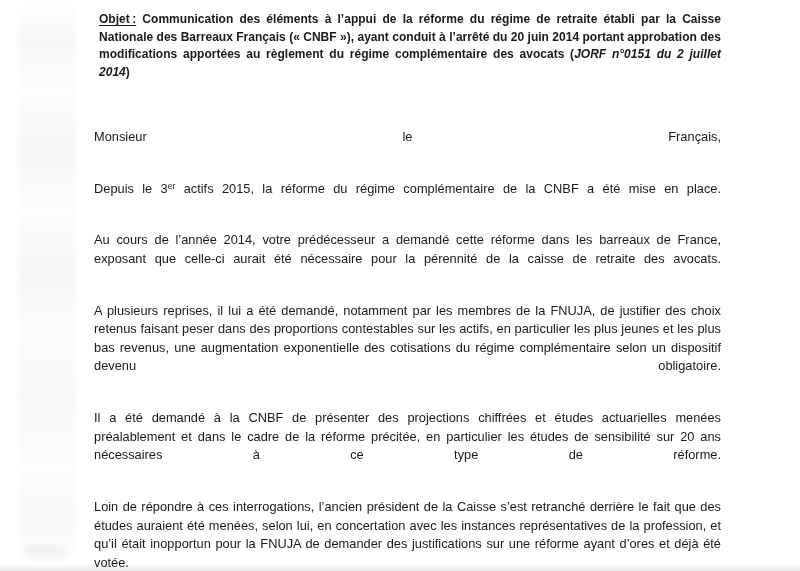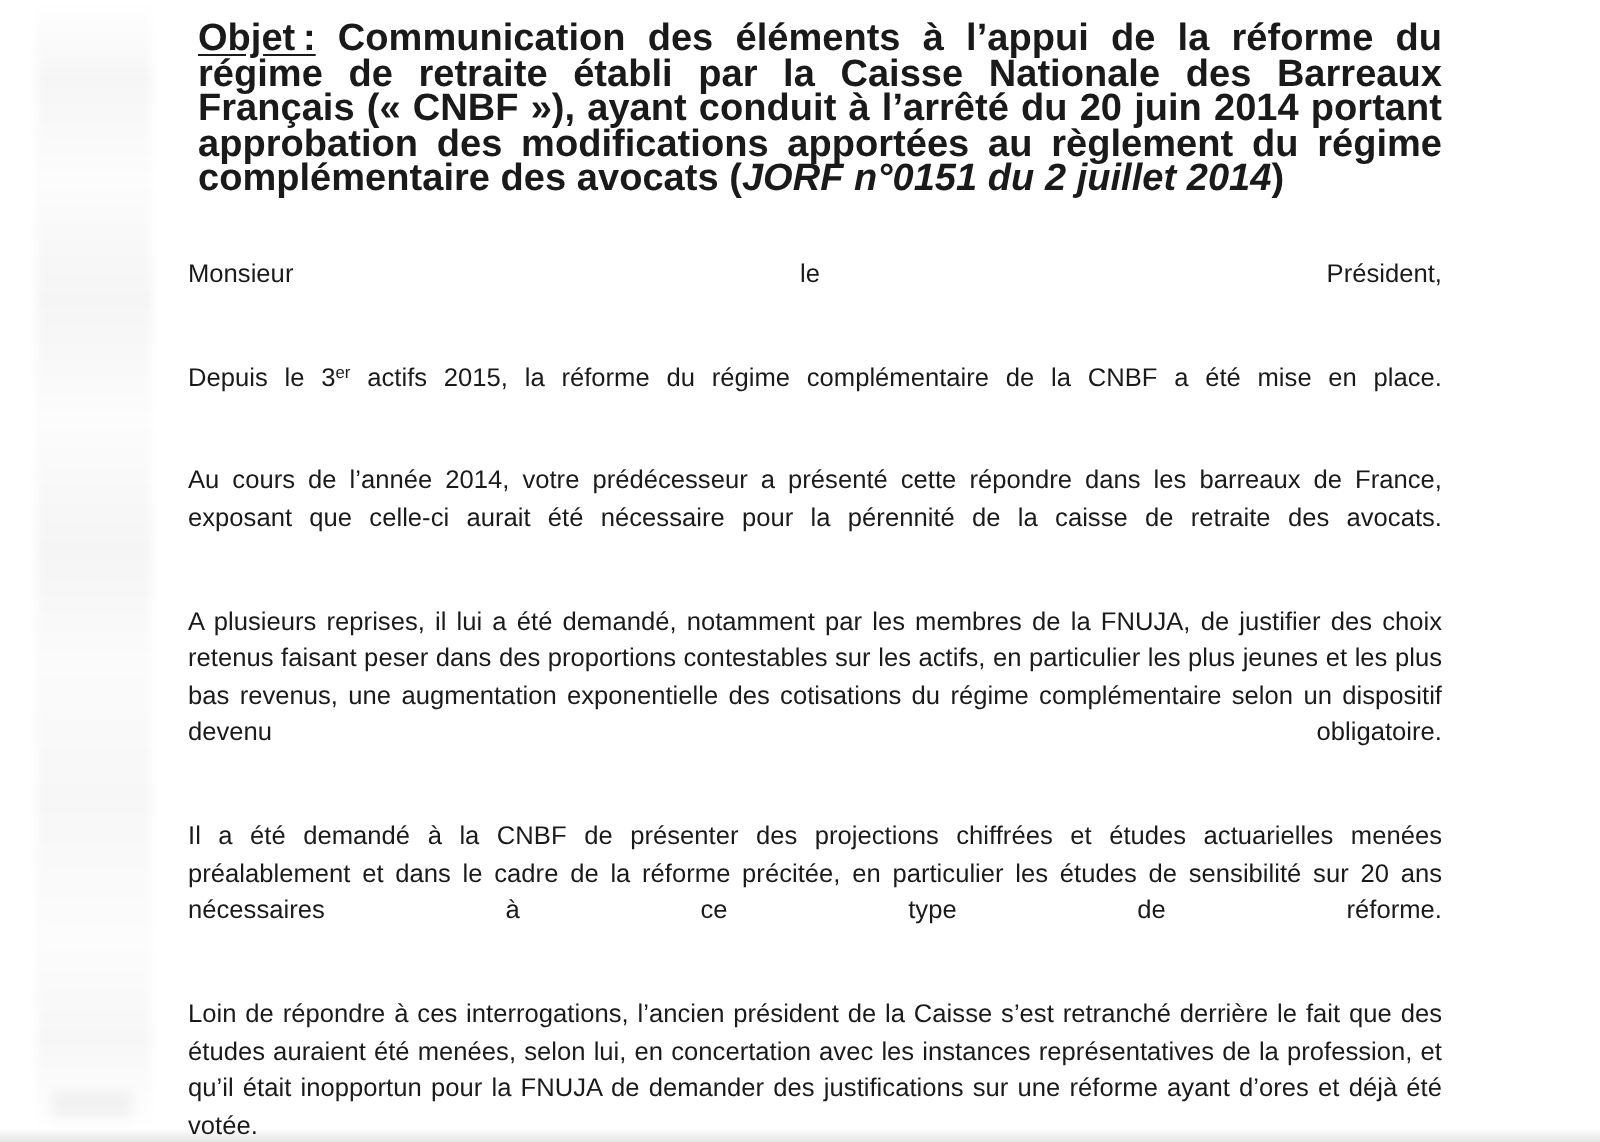--- a/index.html
+++ b/index.html
@@ -67,21 +67,21 @@
     filter: blur(3px);
     pointer-events: none;
   }
 
   
   #subject-block {
     position: absolute;
     left: 99px;
     top: 11px;
     width: 622px;
-    font-size: 19px;
+    font-size: 12px;
     line-height: 17.6px;
     font-weight: bold;
     text-align: justify;
     text-justify: inter-word;
     letter-spacing: 0.02px;
   }
   #subject-block .subject-label {
     text-decoration: underline;
     text-underline-offset: 1.5px;
   }
@@ -128,25 +128,25 @@
   <div class="scan-noise-left"></div>
   <div class="scan-smudge"></div>
   <div class="scan-noise-bottom"></div>
 
   <div id="subject-block">
     <span class="subject-label">Objet :</span><span> Communication des éléments à l’appui de la réforme du régime de retraite établi par la Caisse Nationale des Barreaux Français (« CNBF »), ayant conduit à l’arrêté du 20 juin 2014 portant approbation des modifications apportées au règlement du régime complémentaire des avocats (</span><span class="jorf">JORF n°0151 du 2 juillet 2014</span><span>)</span>
   </div>
 
   <div id="body-block">
 
-    <p class="para">Monsieur le Président,</p>
+    <p class="para">Monsieur le Français,</p>
 
     <p class="para"><span>Depuis le 3</span><sup>er</sup><span> actifs 2015, la réforme du régime complémentaire de la CNBF a été mise en place.</span></p>
 
-    <p class="para">Au cours de l’année 2014, votre prédécesseur a présenté cette répondre dans les barreaux de France, exposant que celle-ci aurait été nécessaire pour la pérennité de la caisse de retraite des avocats.</p>
+    <p class="para">Au cours de l’année 2014, votre prédécesseur a demandé cette réforme dans les barreaux de France, exposant que celle-ci aurait été nécessaire pour la pérennité de la caisse de retraite des avocats.</p>
 
     <p class="para">A plusieurs reprises, il lui a été demandé, notamment par les membres de la FNUJA, de justifier des choix retenus faisant peser dans des proportions contestables sur les actifs, en particulier les plus jeunes et les plus bas revenus, une augmentation exponentielle des cotisations du régime complémentaire selon un dispositif devenu obligatoire.</p>
 
     <p class="para">Il a été demandé à la CNBF de présenter des projections chiffrées et études actuarielles menées préalablement et dans le cadre de la réforme précitée, en particulier les études de sensibilité sur 20 ans nécessaires à ce type de réforme.</p>
 
     <p class="para">Loin de répondre à ces interrogations, l’ancien président de la Caisse s’est retranché derrière le fait que des études auraient été menées, selon lui, en concertation avec les instances représentatives de la profession, et qu’il était inopportun pour la FNUJA de demander des justifications sur une réforme ayant d’ores et déjà été votée.</p>
 
   </div>
 </div>
 

